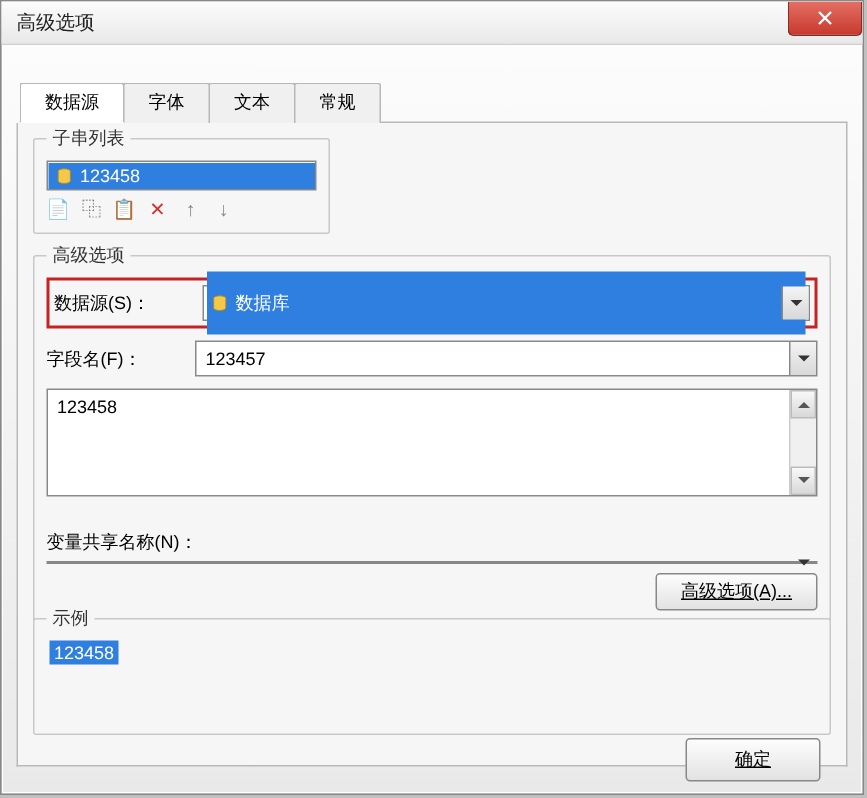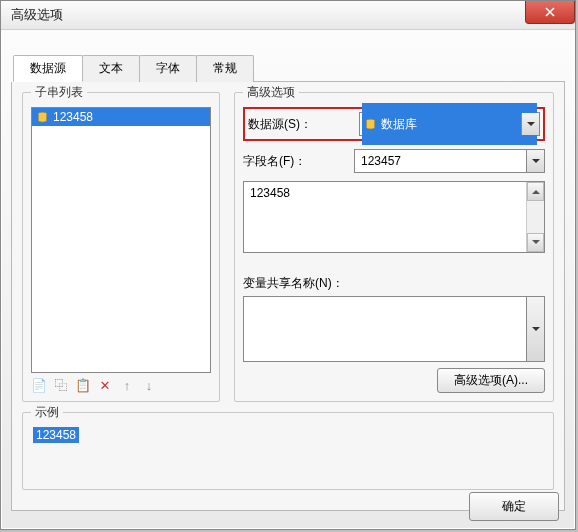--- a/index.html
+++ b/index.html
@@ -73,21 +73,21 @@
     z-index: 2;
   }
   .tab-panel {
     border: 1px solid #b8b8b8;
     border-top: none;
     padding: 10px;
     background: #f6f6f6;
     height: 408px;
     position: relative;
   }
-  .cols { display:flex; gap:14px; height: 310px;}
+  .cols { display:flex; gap:14px; height: 310px; flex-direction: column;}
   .group {
     border: 1px solid #c8c8c8;
     border-radius: 2px;
     position: relative;
     padding: 14px 8px 8px 8px;
     background: #f6f6f6;
   }
   .group-legend {
     position: absolute;
     top: -9px;
@@ -113,21 +113,21 @@
   }
   .db-icon {
     width: 13px; height: 13px; flex-shrink:0;
     display:inline-block;
   }
   .toolbar-icons {
     display:flex; gap:6px; padding-top:4px; align-items:center;
   }
   .toolbar-icons span { width:16px; height:16px; display:inline-flex; align-items:center; justify-content:center; font-size:13px; cursor:pointer;}
   .right-col { flex:1; display:flex; flex-direction:column;}
-  .field-row { display:flex; align-items:center; margin-bottom:8px; gap:21px;}
+  .field-row { display:flex; align-items:center; margin-bottom:8px; gap:9px;}
   .field-label { width:90px; white-space:nowrap; }
   .combo {
     flex:1; height:22px; border:1px solid #888; background:#fff;
     display:flex; align-items:center; padding:0 2px; position:relative;
   }
   .combo .combo-btn {
     position:absolute; right:0; top:0; bottom:0; width:17px;
     border-left:1px solid #888;
     background: linear-gradient(to bottom,#f4f4f4,#d8d8d8);
     display:flex; align-items:center; justify-content:center;
@@ -149,46 +149,47 @@
   .scroll-btn { height:17px; background:linear-gradient(to bottom,#f8f8f8,#d8d8d8); border:1px solid #bbb; display:flex; align-items:center; justify-content:center;}
   .scroll-btn.up:after{content:"";border:4px solid transparent;border-bottom-color:#555; margin-bottom:3px;}
   .scroll-btn.down:after{content:"";border:4px solid transparent;border-top-color:#555; margin-top:3px;}
   .adv-row { display:flex; justify-content:flex-end; margin-top:6px;}
   .btn {
     padding:3px 16px; border:1px solid #888; border-radius:3px;
     background:linear-gradient(to bottom,#fdfdfd,#e2e2e2);
     cursor:pointer;
     min-width:70px;
     text-align:center;
+    text-decoration:underline;
   }
   .example-group { margin-top:10px; height:54px;padding-left:10px; }
   .example-val { background:#2f7fe0; color:#fff; padding:1px 3px; display:inline-block;}
   .bottom-buttons {
-    position:absolute; bottom:8px; right:16px; display:flex; 
+    position:absolute; bottom:8px; right:28px; display:flex; 
   }
   .bottom-buttons .btn { min-width:88px; padding:5px 0;}
 </style>
 </head>
 <body>
 
 <div class="window">
   <div class="titlebar">
     <span class="titlebar-title">高级选项</span>
     <div class="close-btn">
       <svg viewBox="0 0 10 10">
           <path d="M1 1 L9 9 M9 1 L1 9" stroke="#fff" stroke-width="1.6"></path>
         </svg>
     </div>
   </div>
 
   <div class="content">
     <div class="tabs">
       <div class="tab active"><span>数据源</span></div>
+      <div class="tab"><span>字体</span></div>
       <div class="tab"><span>文本</span></div>
-      <div class="tab"><span>字体</span></div>
       <div class="tab"><span>常规</span></div>
     </div>
 
     <div class="tab-panel">
       <div class="cols">
 
         <div class="group left-col">
           <div class="group-legend">子串列表</div>
           <div class="listbox">
             <div class="list-item">

